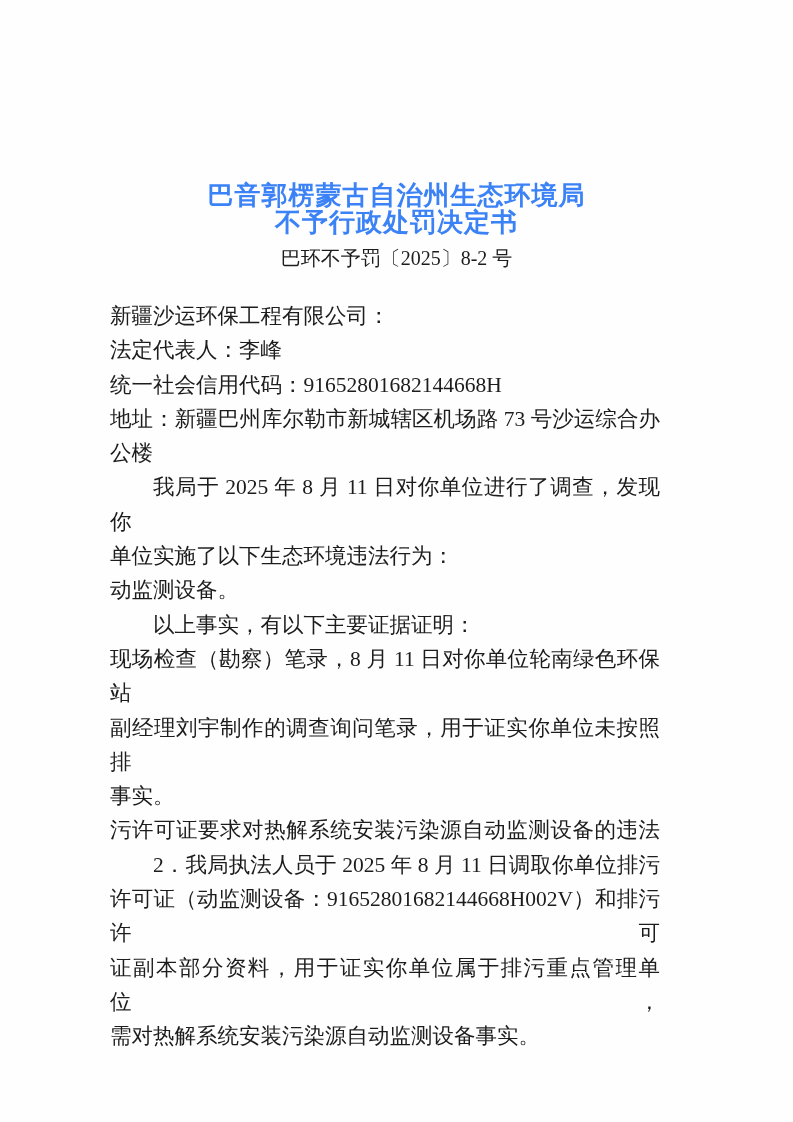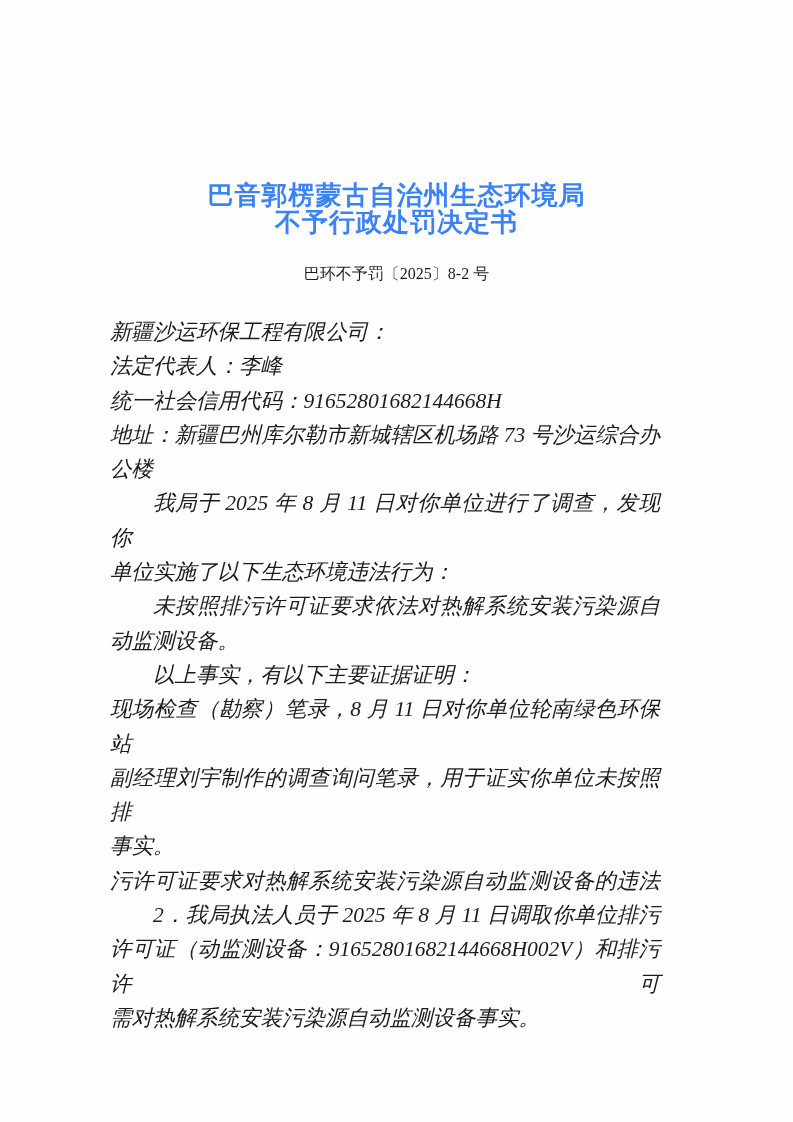--- a/index.html
+++ b/index.html
@@ -21,34 +21,33 @@
     text-align: center;
   }
   .title-line {
     font-size: 26px;
     line-height: 27px;
     font-weight: bold;
     color: #3b82f6;
     letter-spacing: 1px;
   }
   .doc-number {
-    margin-top: 24px;
-    font-size: 16px;
+    margin-top: 8px;
+    font-size: 20px;
     line-height: 28px;
     font-weight: normal;
     color: #1c1c1c;
   }
   .body-text {
     margin-top: 27px;
     margin-left: 110px;
     width: 550px;
     font-size: 21.5px;
     line-height: 34.3px;
     color: #1c1c1c;
-    font-style: italic;
   }
   .line {
     white-space: normal;
     text-align: left;
   }
   .line.fill {
     text-align: justify;
     text-align-last: justify;
   }
   .line.indent {
@@ -65,24 +64,24 @@
     <div class="doc-number">巴环不予罚〔2025〕8-2 号</div>
   </div>
   <div class="body-text">
       <div class="line">新疆沙运环保工程有限公司：</div>
       <div class="line">法定代表人：李峰</div>
       <div class="line">统一社会信用代码：91652801682144668H</div>
       <div class="line fill">地址：新疆巴州库尔勒市新城辖区机场路 73 号沙运综合办</div>
       <div class="line">公楼</div>
       <div class="line fill indent">我局于 2025 年 8 月 11 日对你单位进行了调查，发现你</div>
       <div class="line">单位实施了以下生态环境违法行为：</div>
-      <div class="line fill indent">未按照排污许可证要求依法对热解系统安装污染源自</div>
       <div class="line">动监测设备。</div>
       <div class="line indent">以上事实，有以下主要证据证明：</div>
       <div class="line fill">现场检查（勘察）笔录，8 月 11 日对你单位轮南绿色环保站</div>
       <div class="line fill">副经理刘宇制作的调查询问笔录，用于证实你单位未按照排</div>
       <div class="line">事实。</div>
       <div class="line fill">污许可证要求对热解系统安装污染源自动监测设备的违法</div>
       <div class="line fill indent">2．我局执法人员于 2025 年 8 月 11 日调取你单位排污</div>
       <div class="line fill">许可证（动监测设备：91652801682144668H002V）和排污许可</div>
+      <div class="line fill">证副本部分资料，用于证实你单位属于排污重点管理单位，</div>
       <div class="line">需对热解系统安装污染源自动监测设备事实。</div>
     </div>
 </div>
 
 </body></html>

